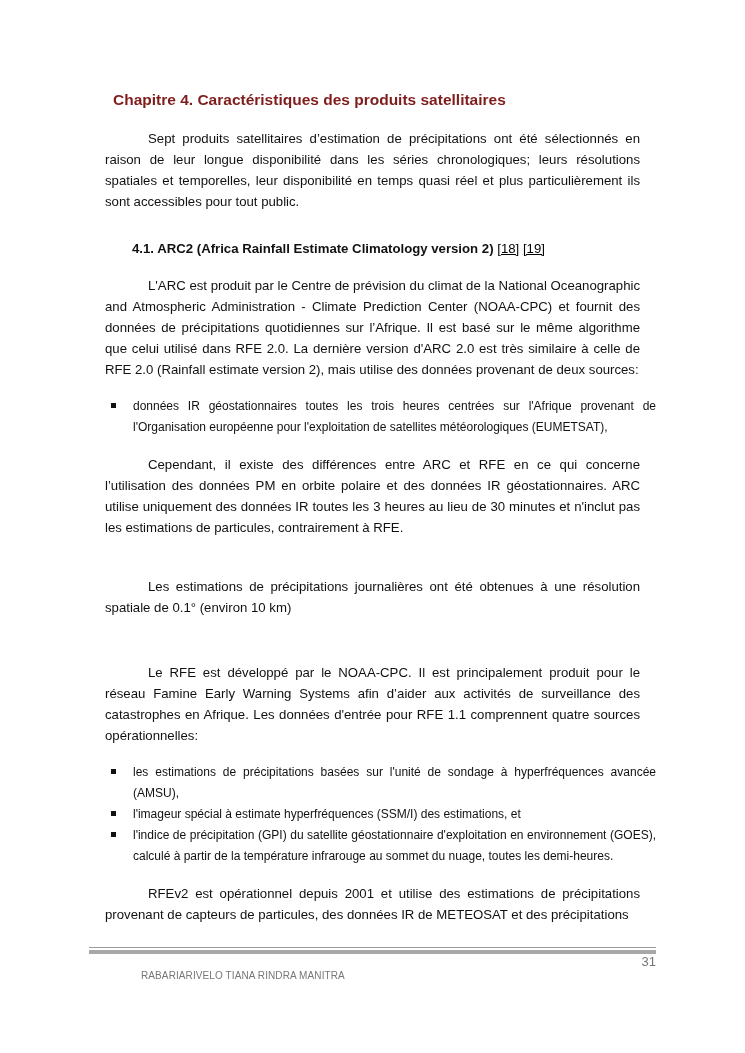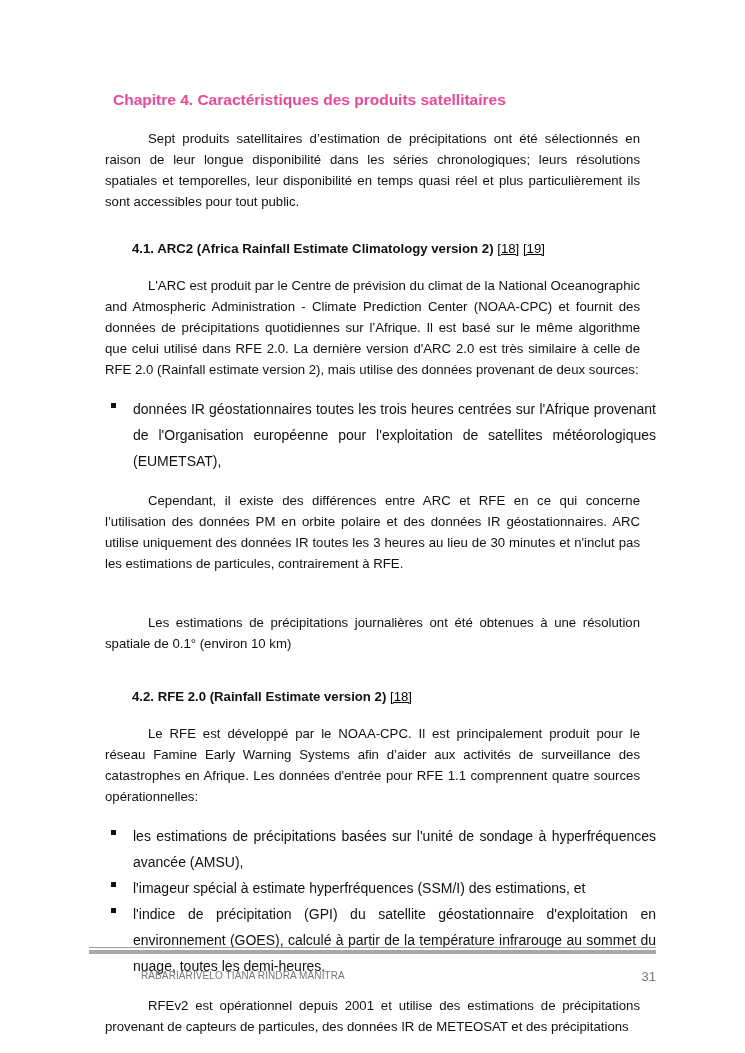--- a/index.html
+++ b/index.html
@@ -1,33 +1,33 @@
 <!DOCTYPE html>
 <html><head>
 <meta charset="utf-8">
 <style>
   html, body { margin: 0; padding: 0; background: #ffffff; }
   body { width: 745px; height: 1053px; position: relative; overflow: hidden;
          font-family: "Liberation Sans", sans-serif; color: #111; }
   .page { position: absolute; left: 89px; top: 88px; width: 567px; }
-  .chapter-title { font-weight: bold; font-size: 15.5px; margin: 0 0 4px 24px; line-height: 24px; color: #ec4899; }
+  .chapter-title { font-weight: bold; font-size: 15.5px; margin: 0 0 4px 24px; line-height: 24px; color: #7f1d1d; }
   p.para { margin: 16px; font-size: 13.2px; line-height: 21px; text-align: justify; text-indent: 43px; }
   .section-title { font-weight: bold; font-size: 13.2px; line-height: 21px; margin: 4px 0 6px 43px; }
   .ref { color: #000000; text-decoration: underline; font-weight: normal; cursor: pointer; }
   ul.bullets { list-style: none; margin: 5px 0 5px 0; padding: 0; }
-  ul.bullets li { position: relative; padding-left: 44px; font-size: 14px; line-height: 26px; text-align: justify; }
+  ul.bullets li { position: relative; padding-left: 44px; font-size: 12px; line-height: 21px; text-align: justify; }
   ul.bullets li .bullet { position: absolute; left: 22px; top: 7px; width: 5px; height: 5px; background: #111; }
   .gap { height: 6px; }
   .gap-lg { height: 12px; }
   .footer { position: absolute; left: 89px; top: 947px; width: 567px; }
   .footer .line-thin { height: 1px; background: #9a9a9a; }
   .footer .line-thick { height: 4px; background: #a8a8a8; margin-top: 2px; }
   .footer .row { position: relative; height: 30px; }
   .footer .author { position: absolute; left: 52px; top: 16px; font-size: 10px; color: #777; letter-spacing: 0.1px; text-align: right; }
-  .footer .page-num { position: absolute; right: 0; top: 15px; font-size: 13px; color: #777; }
+  .footer .page-num { position: absolute; right: 0; top: 0; font-size: 13px; color: #777; }
 </style>
 </head>
 <body>
 
 <div class="page">
   <div class="chapter-title">Chapitre 4. Caractéristiques des produits satellitaires</div>
   <p class="para">Sept produits satellitaires d’estimation de précipitations ont été sélectionnés en raison de leur longue disponibilité dans les séries chronologiques; leurs résolutions spatiales et temporelles, leur disponibilité en temps quasi réel et plus particulièrement ils sont accessibles pour tout public.</p>
 
   <div class="gap"></div>
   <div class="section-title">
@@ -37,24 +37,20 @@
   </div>
   <p class="para">L'ARC est produit par le Centre de prévision du climat de la National Oceanographic and Atmospheric Administration - Climate Prediction Center (NOAA-CPC) et fournit des données de précipitations quotidiennes sur l’Afrique. Il est basé sur le même algorithme que celui utilisé dans RFE 2.0. La dernière version d'ARC 2.0 est très similaire à celle de RFE 2.0 (Rainfall estimate version 2), mais utilise des données provenant de deux sources:</p>
   <ul class="bullets">
     <li><span class="bullet"></span><span>données IR géostationnaires toutes les trois heures centrées sur l'Afrique provenant de l'Organisation européenne pour l'exploitation de satellites météorologiques (EUMETSAT),</span></li>
   </ul>
   <p class="para">Cependant, il existe des différences entre ARC et RFE en ce qui concerne l’utilisation des données PM en orbite polaire et des données IR géostationnaires. ARC utilise uniquement des données IR toutes les 3 heures au lieu de 30 minutes et n'inclut pas les estimations de particules, contrairement à RFE.</p>
   <div class="gap"></div>
   <p class="para">Les estimations de précipitations journalières ont été obtenues à une résolution spatiale de 0.1° (environ 10 km)</p>
 
   <div class="gap-lg"></div>
-  <div class="section-title">
-    <span>4.2. RFE 2.0 (Rainfall Estimate version 2)</span>
-    <a class="ref">[18]</a>
-  </div>
   <p class="para">Le RFE est développé par le NOAA-CPC. Il est principalement produit pour le réseau Famine Early Warning Systems afin d’aider aux activités de surveillance des catastrophes en Afrique. Les données d'entrée pour RFE 1.1 comprennent quatre sources opérationnelles:</p>
   <ul class="bullets">
     <li><span class="bullet"></span></li>
     <li><span class="bullet"></span><span>les estimations de précipitations basées sur l'unité de sondage à hyperfréquences avancée (AMSU),</span></li>
     <li><span class="bullet"></span><span>l'imageur spécial à estimate hyperfréquences (SSM/I) des estimations, et</span></li>
     <li><span class="bullet"></span><span>l'indice de précipitation (GPI) du satellite géostationnaire d'exploitation en environnement (GOES), calculé à partir de la température infrarouge au sommet du nuage, toutes les demi-heures.</span></li>
   </ul>
   <p class="para">RFEv2 est opérationnel depuis 2001 et utilise des estimations de précipitations provenant de capteurs de particules, des données IR de METEOSAT et des précipitations</p>
 </div>
 

